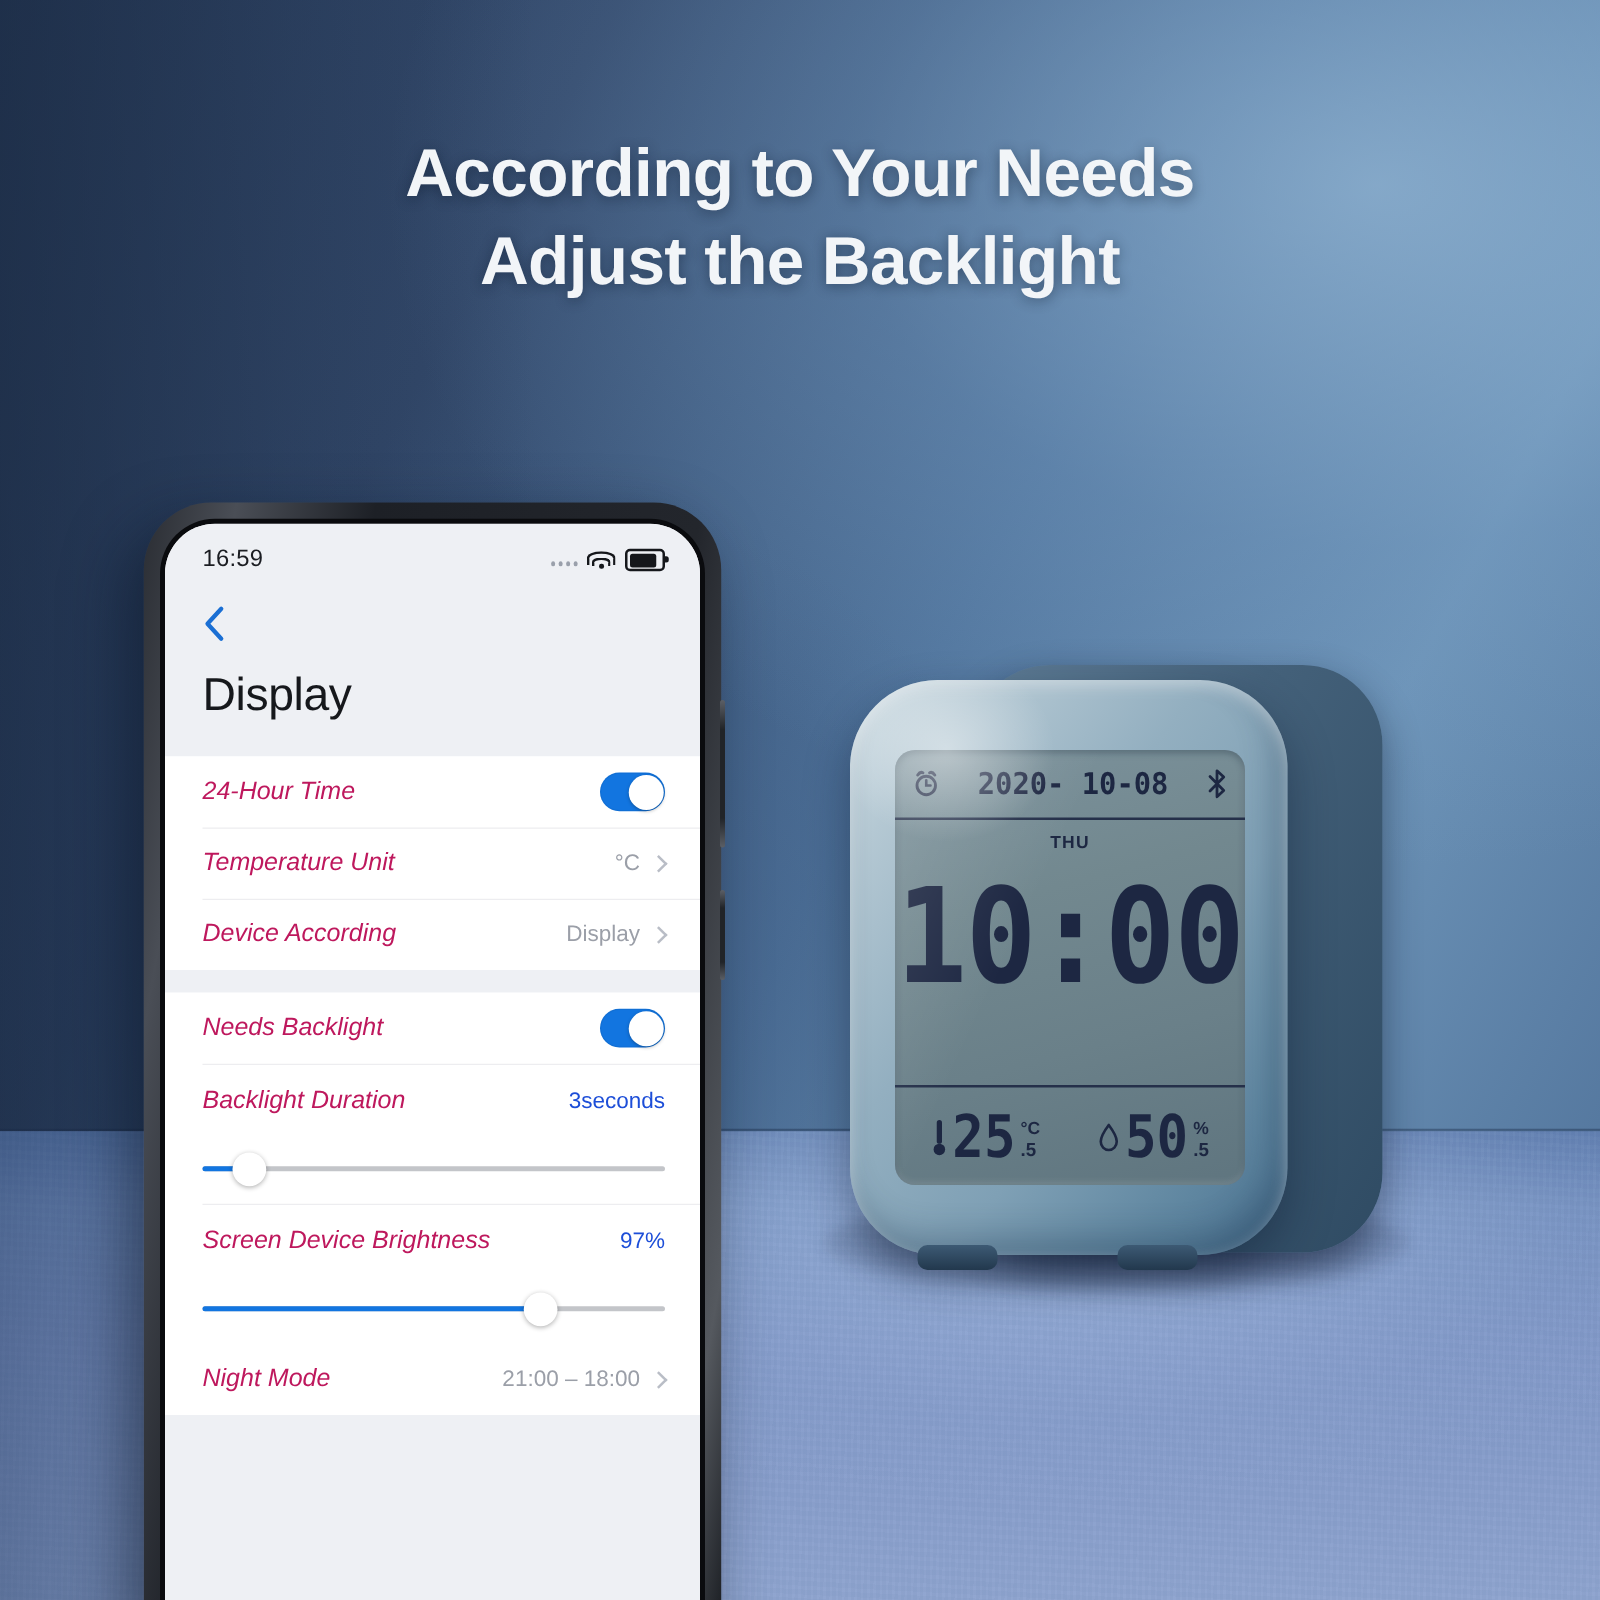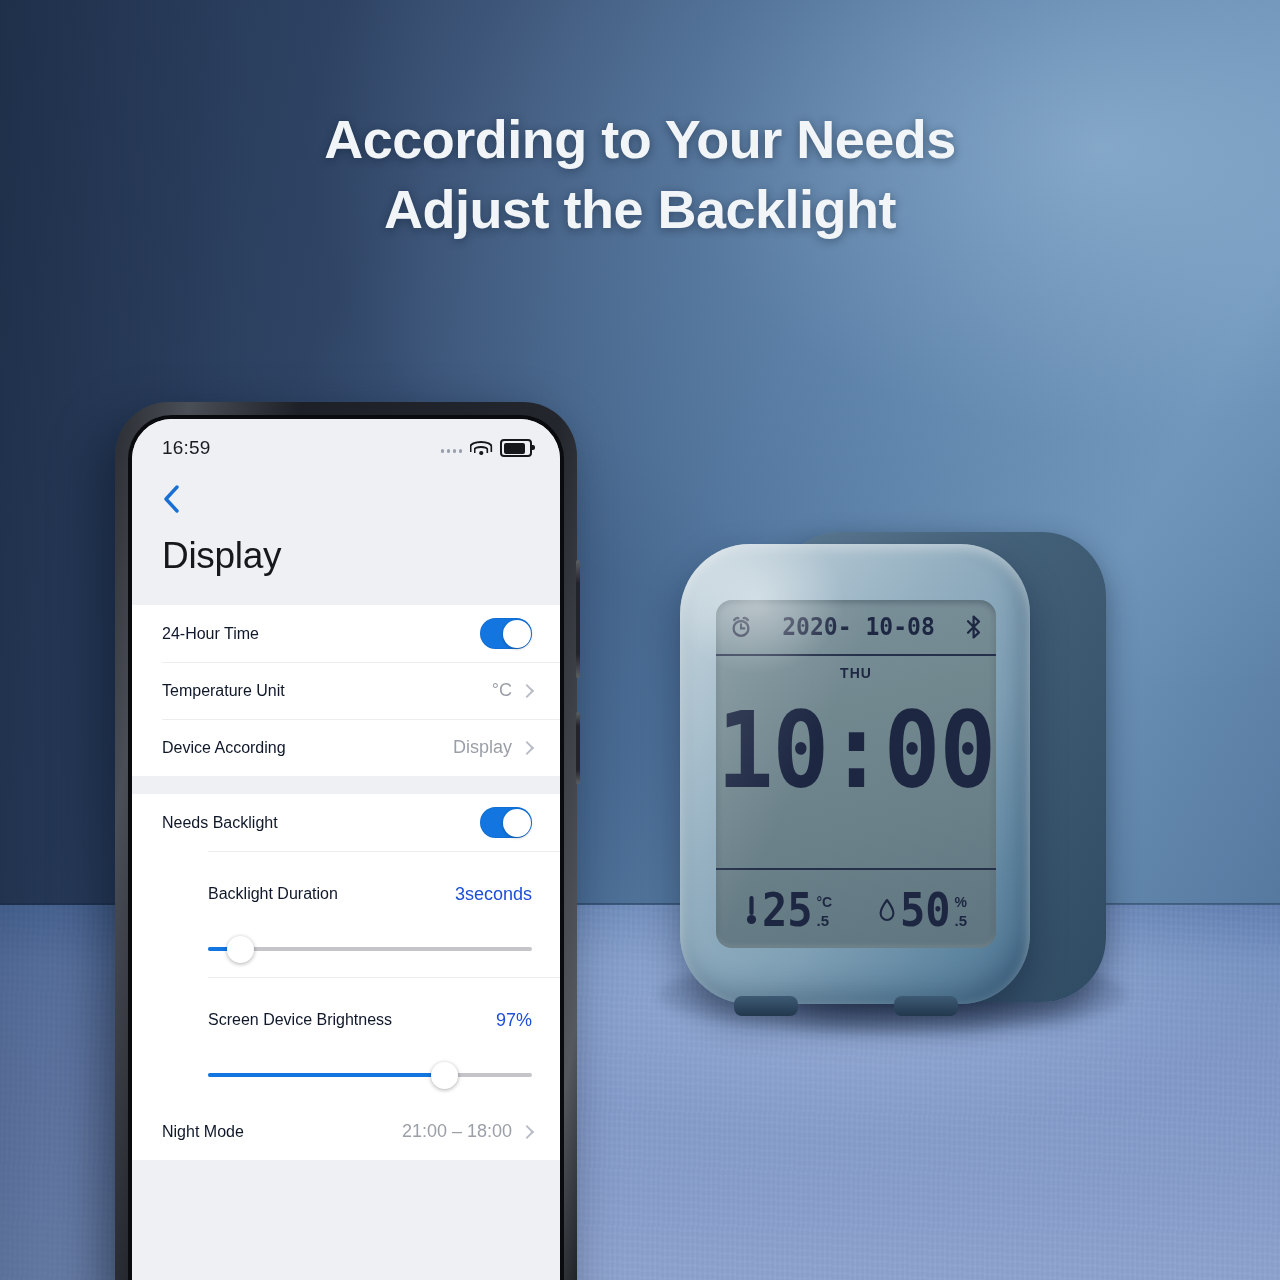--- a/index.html
+++ b/index.html
@@ -115,33 +115,33 @@
   
   .group{background:#ffffff;}
   .gap{height:18px;background:#eef0f4;}
   .row{
     display:flex;align-items:center;justify-content:space-between;
     height:57px;padding:0 28px 0 30px;position:relative;
   }
   .row + .row::before{
     content:"";position:absolute;left:30px;right:0;top:0;height:1px;background:#ededf0;
   }
-  .row-label{font-size:16px;color:#0f172a;}
+  .row-label{font-size:20px;color:#be185d;font-style:italic;}
   .row-right{display:flex;align-items:center;gap:10px;}
   .row-value{font-size:18px;color:#9b9fa8;}
   .row-value.accent{color:#1d4ed8;}
   .chev{width:8px;height:8px;border-right:2px solid #b9bdc6;border-top:2px solid #b9bdc6;transform:rotate(45deg);}
   .toggle{
     width:52px;height:31px;border-radius:16px;background:#1275e0;position:relative;
     box-shadow:inset 0 0 0 1px rgba(0,0,0,0.05);
   }
   .toggle i{position:absolute;right:1.5px;top:1.5px;width:28px;height:28px;border-radius:50%;background:#fff;box-shadow:0 1px 3px rgba(0,0,0,0.28);}
 
   
-  .slider-row{padding:16px 28px 0 30px;position:relative;margin-left:46px;}
+  .slider-row{padding:2px 28px 0 30px;position:relative;}
   .slider-row::before{
     content:"";position:absolute;left:30px;right:0;top:0;height:1px;background:#ededf0;
   }
   .slider-head{display:flex;align-items:center;justify-content:space-between;height:54px;}
   .slider-wrap{height:56px;display:flex;align-items:center;position:relative;}
   .track{position:relative;width:100%;height:4px;border-radius:2px;background:#c3c5c9;}
   .fill{position:absolute;left:0;top:0;height:4px;border-radius:2px;background:#1275e0;}
   .knob{
     position:absolute;top:50%;width:27px;height:27px;margin-top:-13.5px;margin-left:-13.5px;
     border-radius:50%;background:#fff;box-shadow:0 1px 4px rgba(0,0,0,0.32);

